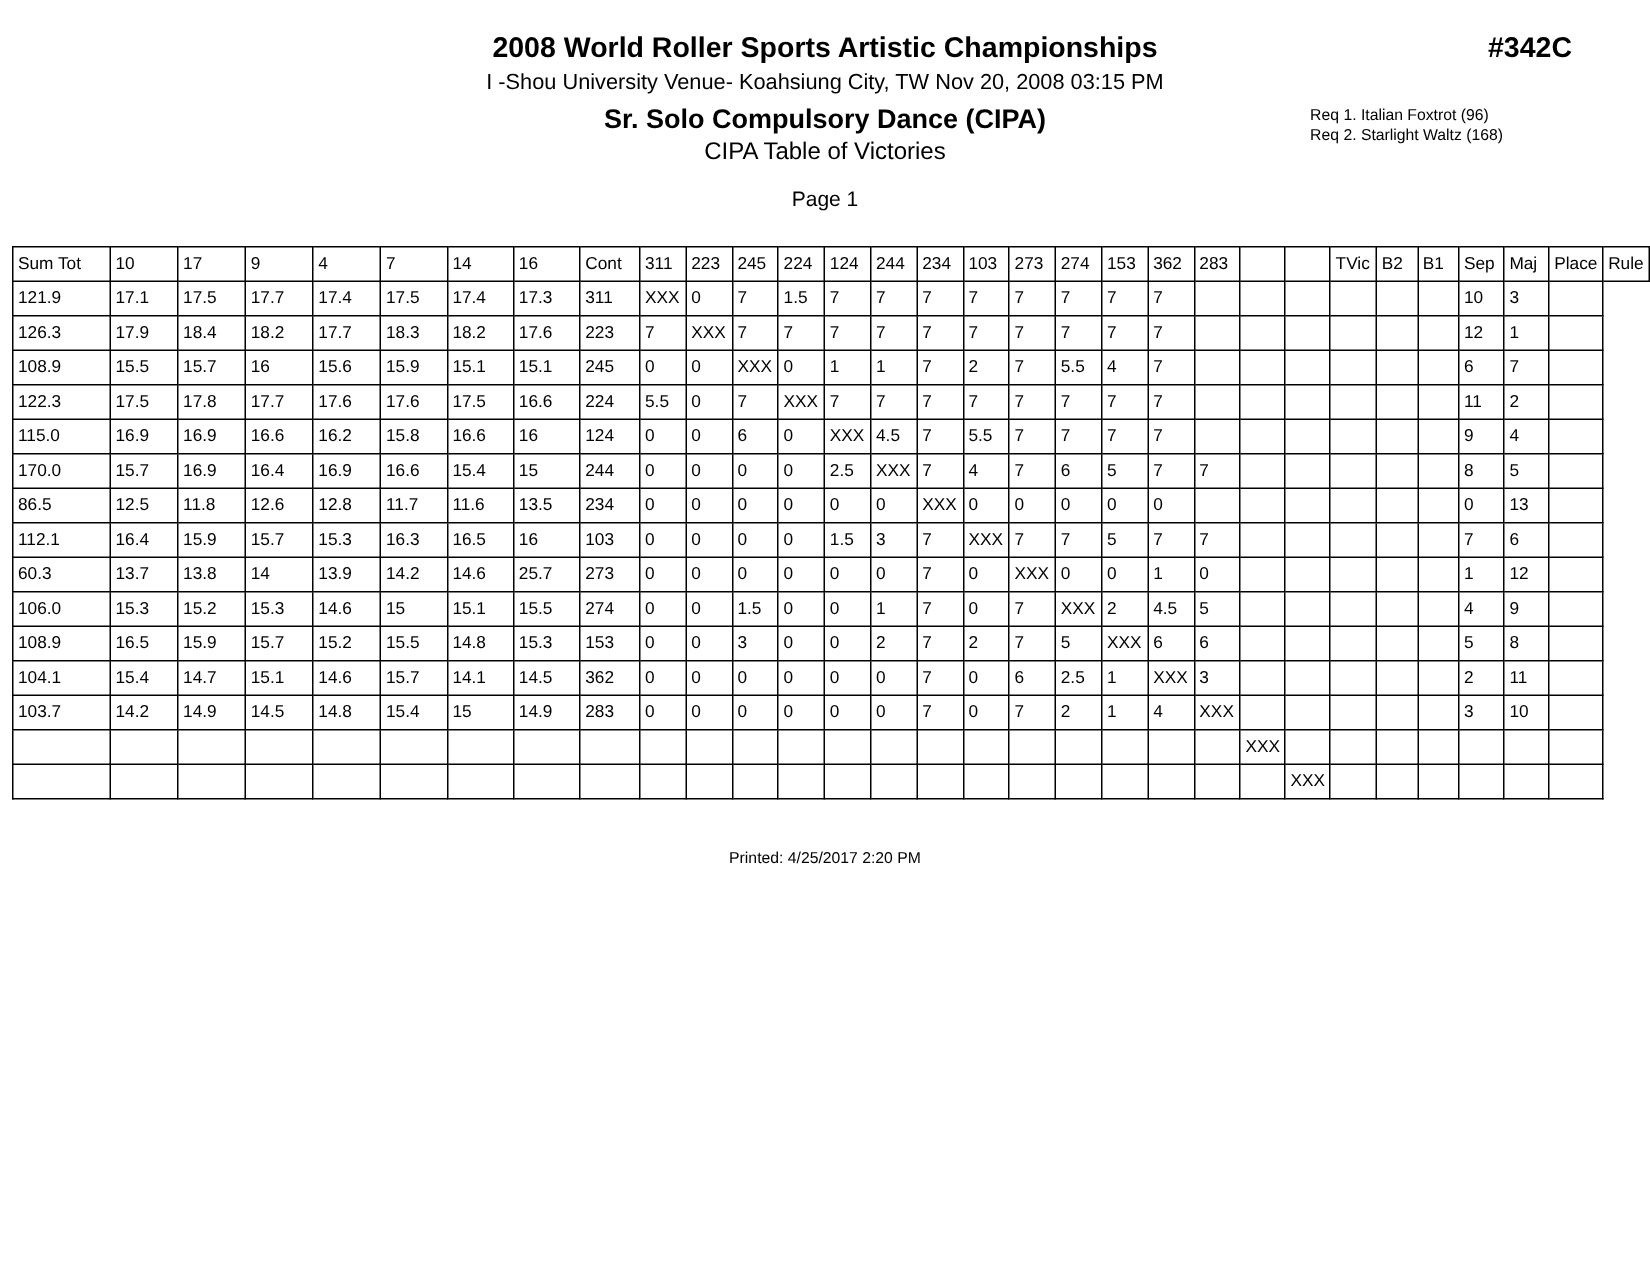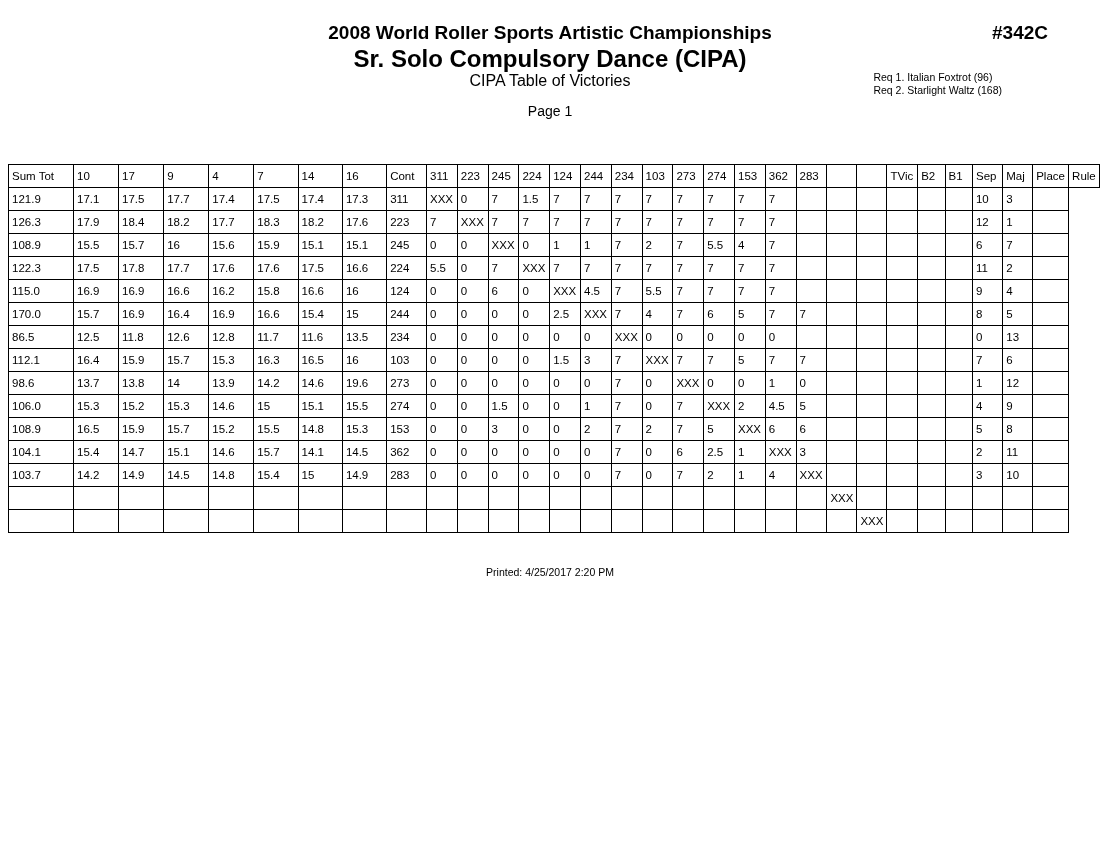--- a/index.html
+++ b/index.html
@@ -38,21 +38,21 @@
     font-weight: bold;
     line-height: 22px;
     letter-spacing: 0px;
   }
   .t2 {
     font-size: 14.5px;
     line-height: 20px;
     margin-top: 1px;
   }
   .t3 {
-    font-size: 24px;
+    font-size: 18px;
     font-weight: bold;
     line-height: 23px;
     margin-top: 3px;
   }
   .t4 {
     font-size: 16px;
     line-height: 20px;
     margin-top: 1px;
   }
   .t5 {
@@ -114,20 +114,21 @@
   }
 </style>
 </head>
 <body>
 
 <div class="page">
 
   <div class="header">
     <div class="title-block">
       <div class="t1">2008 World Roller Sports Artistic Championships</div>
+      <div class="t2">I -Shou University Venue- Koahsiung City, TW  Nov 20, 2008  03:15 PM</div>
       <div class="t3">Sr. Solo Compulsory Dance (CIPA)</div>
       <div class="t4">CIPA Table of Victories</div>
       <div class="t5">Page 1</div>
     </div>
     <div class="code">#342C</div>
     <div class="reqs">
       <div>Req  1.   Italian Foxtrot (96)</div>
       <div>Req  2.   Starlight Waltz (168)</div>
     </div>
   </div>
@@ -453,28 +454,28 @@
             <td></td>
             <td></td>
             <td></td>
             <td></td>
             <td></td>
             <td>7</td>
             <td>6</td>
             <td class="place-col"></td>
           </tr>
           <tr>
-            <td>98.6</td>
+            <td>60.3</td>
             <td>13.7</td>
             <td>13.8</td>
             <td>14</td>
             <td>13.9</td>
             <td>14.2</td>
             <td>14.6</td>
-            <td>19.6</td>
+            <td>25.7</td>
             <td>273</td>
             <td>0</td>
             <td>0</td>
             <td>0</td>
             <td>0</td>
             <td>0</td>
             <td>0</td>
             <td>7</td>
             <td>0</td>
             <td>XXX</td>

